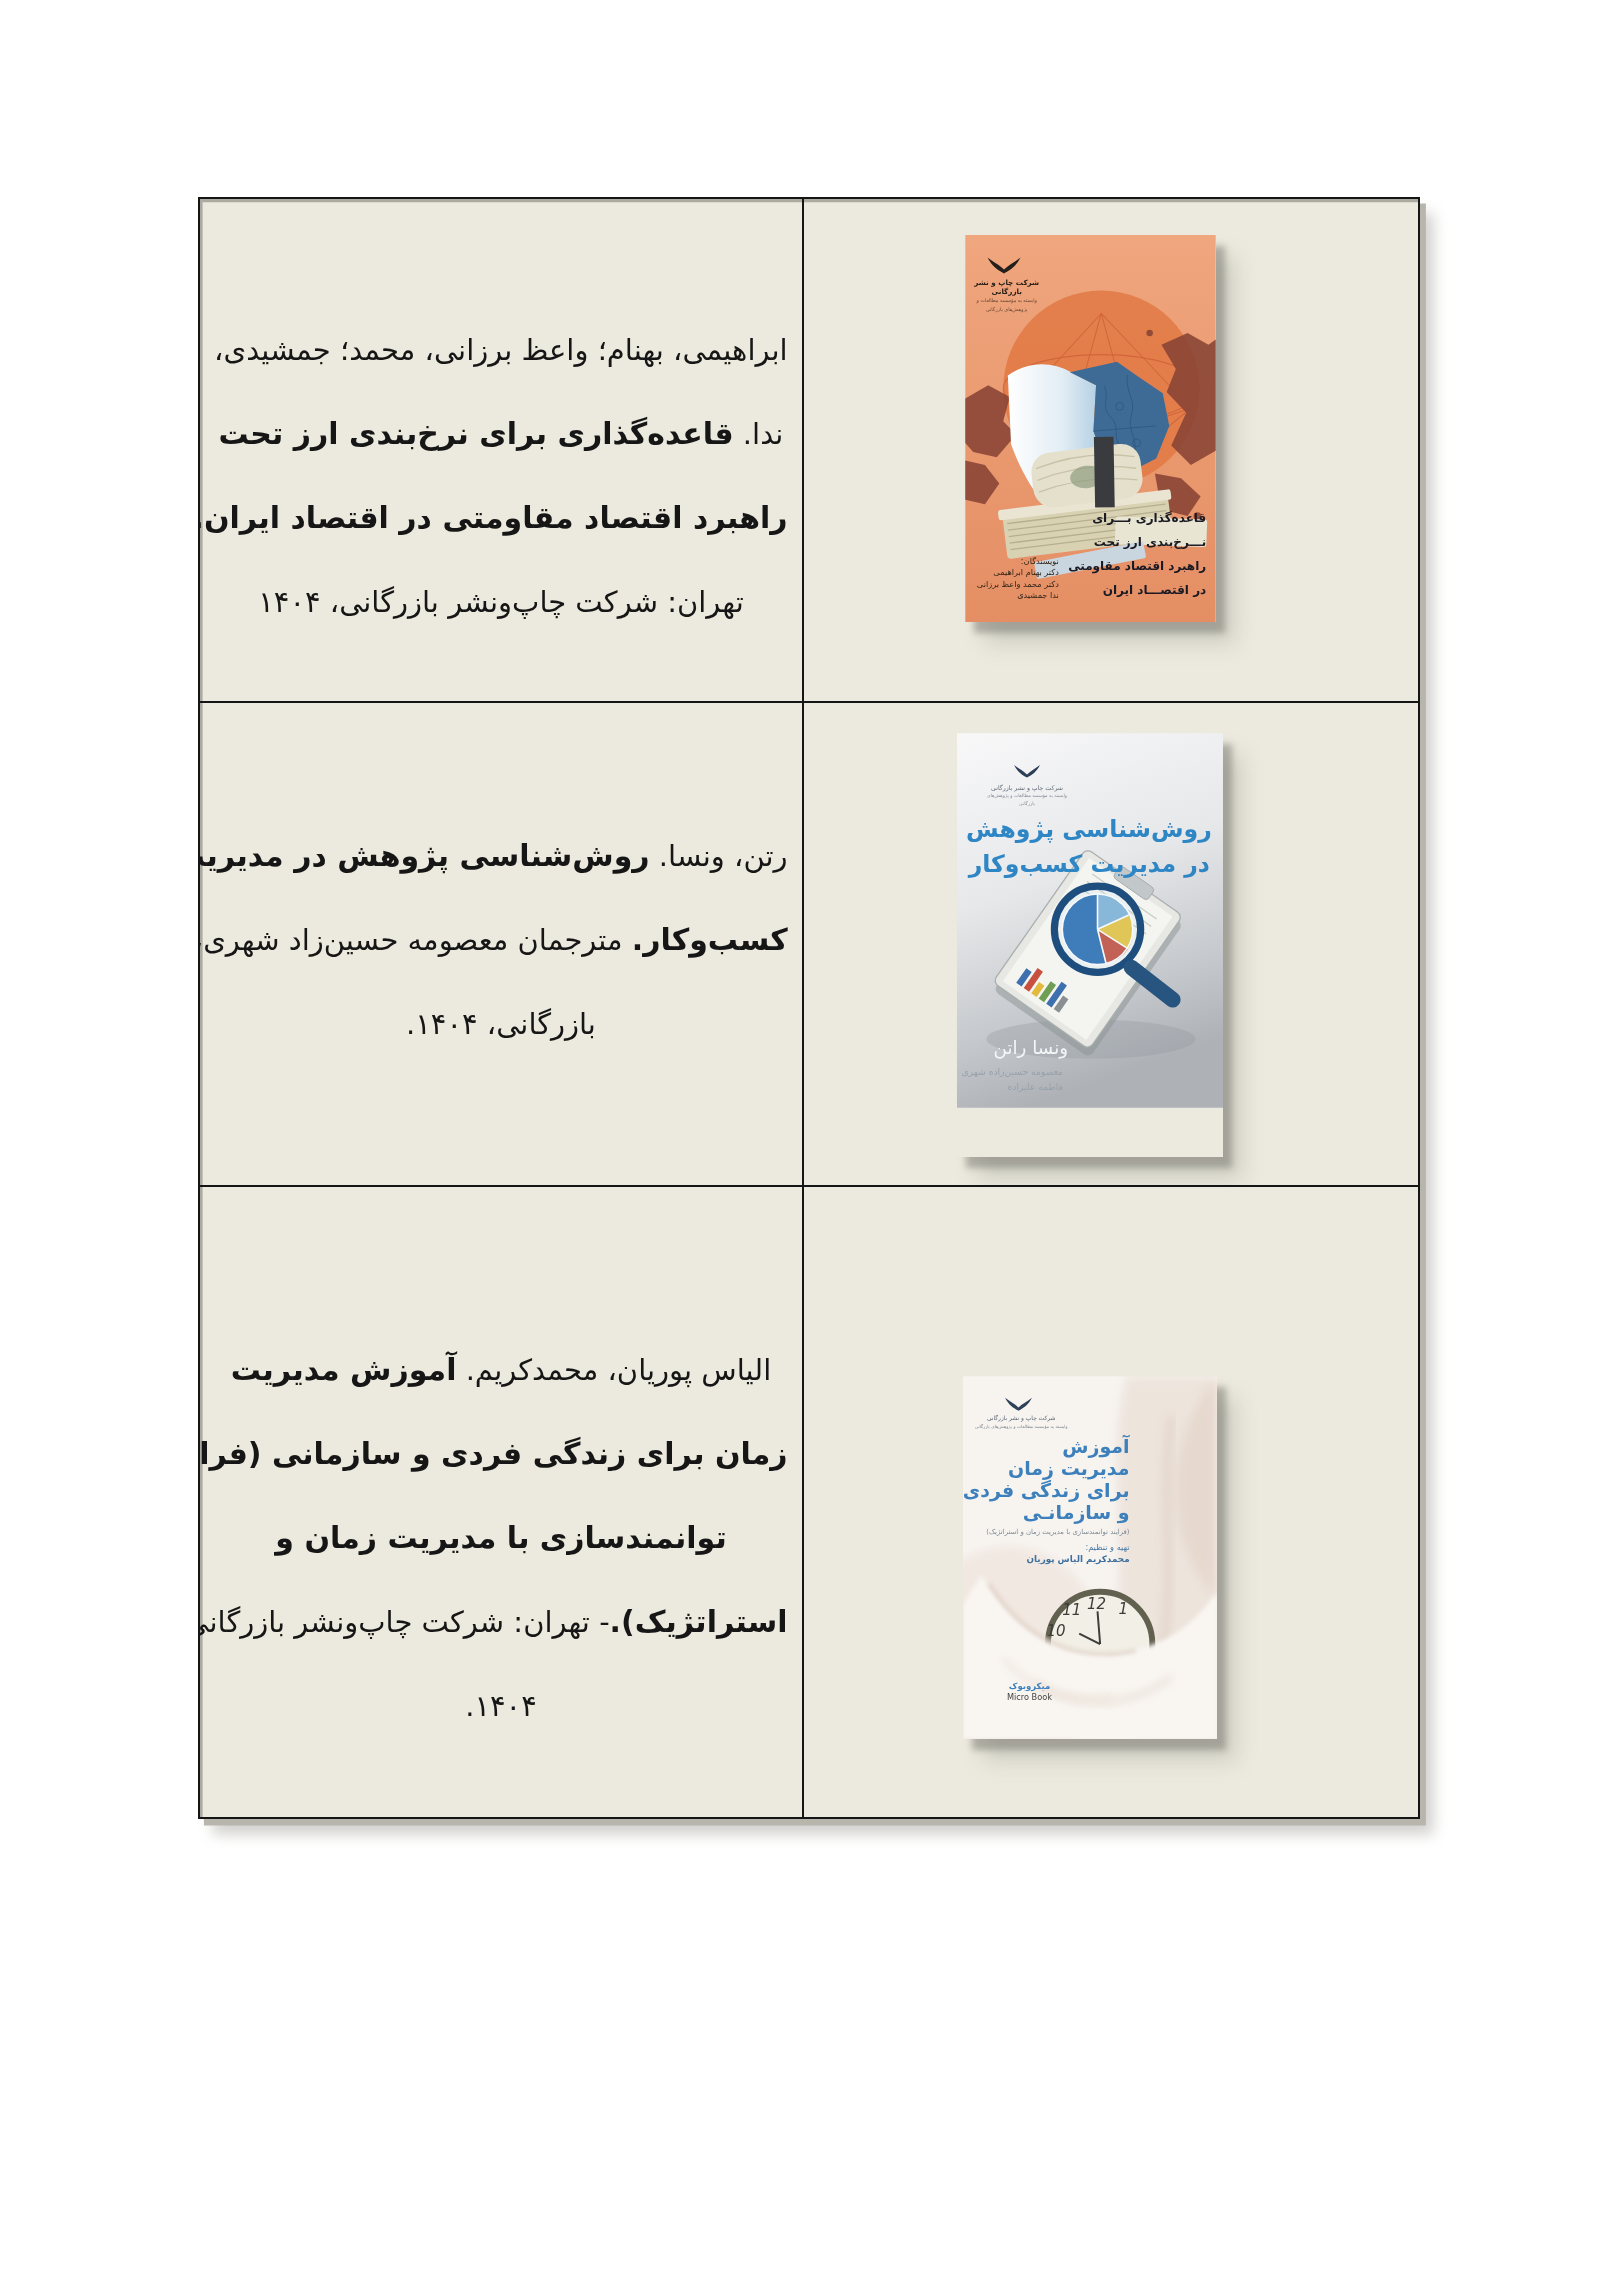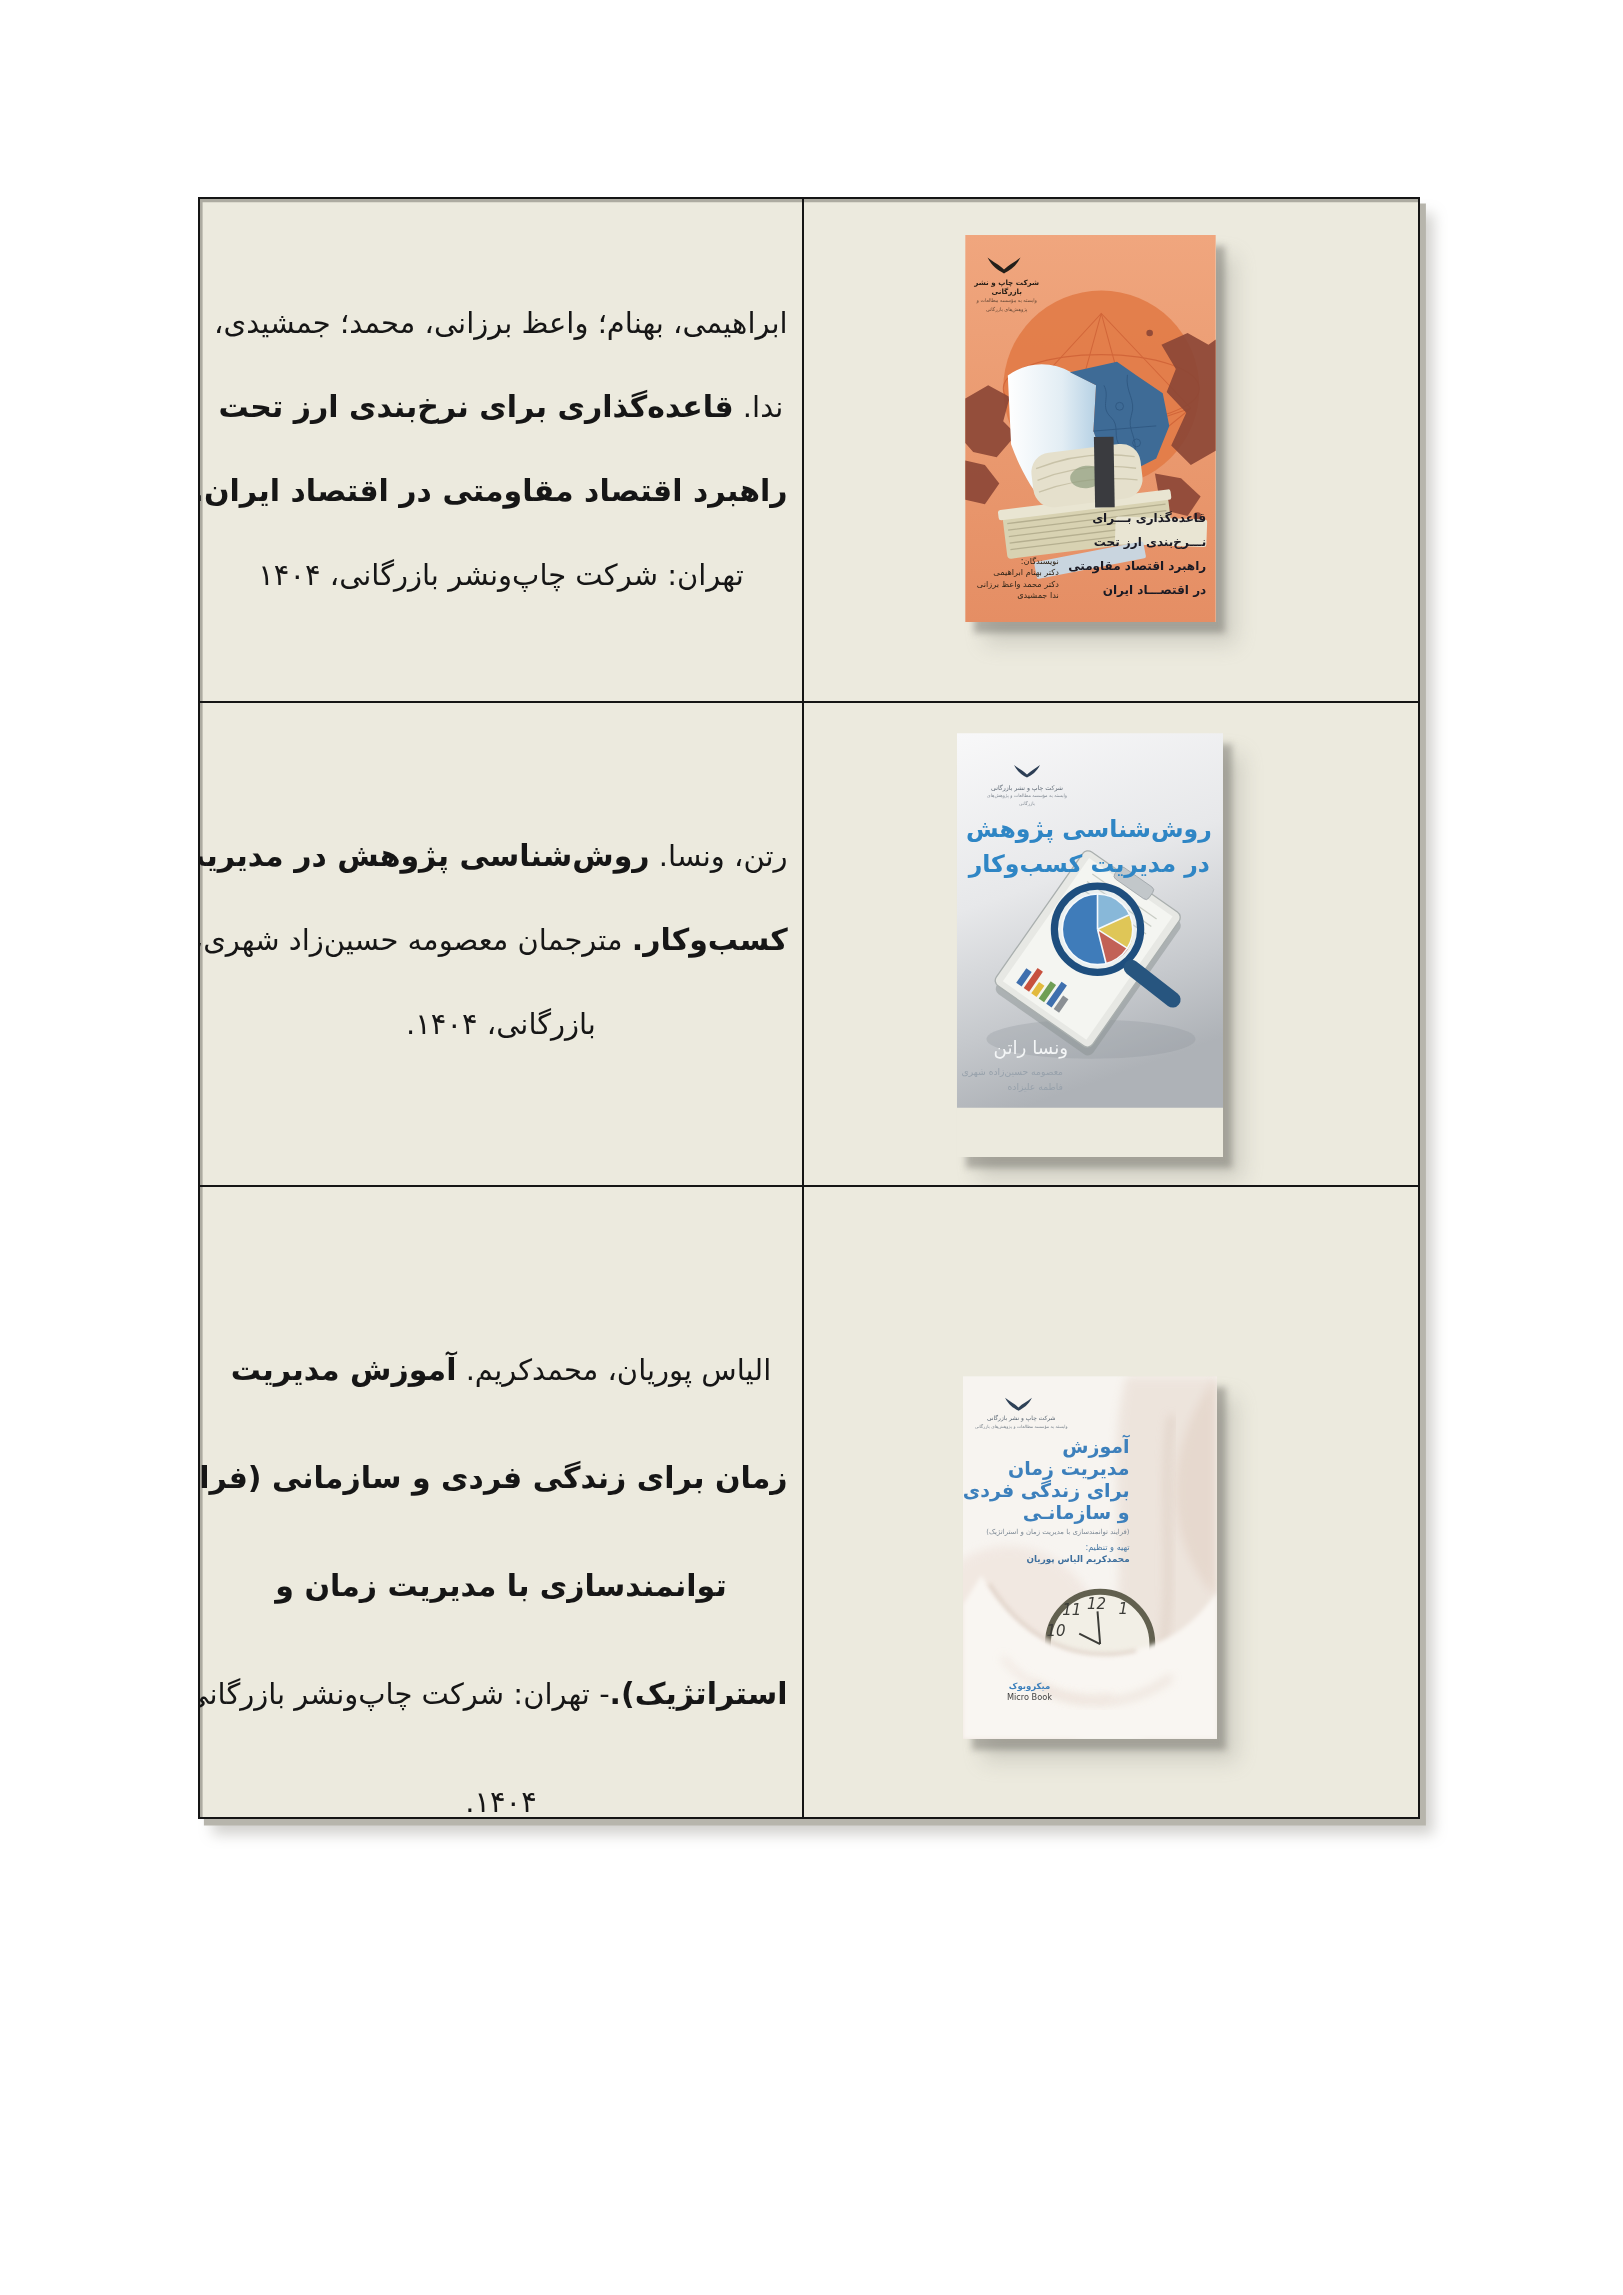--- a/index.html
+++ b/index.html
@@ -11,21 +11,21 @@
           display:grid;grid-template-columns:602px 1fr;grid-template-rows:502px 484px 1fr;
           box-shadow:5.9px 6.5px 0 #b7b5ac,14.4px 15.7px 13px rgba(125,123,114,.35),inset 2.6px 3.3px 0 #adaba1;}
   .cell{position:relative;box-sizing:border-box;overflow:hidden;}
   .cell.img{border-left:2px solid #151515;}
   .r2{border-top:2px solid #151515;}
   
   .cite{direction:rtl;text-align:center;color:#161616;font-size:29px;line-height:84px;
         padding:0 14.4px;display:flex;flex-direction:column;}
   .cite .cline{white-space:nowrap;}
   .cite .b, .cite .b span{font-weight:700;font-size:30px;}
-  .pt1{padding-top:82px;} .pt2{padding-top:111px;} .pt3{padding-top:141px;gap:24px;}
+  .pt1{padding-top:109px;} .pt2{padding-top:111px;} .pt3{padding-top:141px;}
   
   .book{position:absolute;box-shadow:9.2px 10.5px 6.5px rgba(108,106,100,.45),19.6px 22px 19.6px rgba(150,148,140,.32);}
   .book .art{position:absolute;left:0;top:0;}
   .ov{position:absolute;direction:rtl;}
   
   .book1{left:161px;top:36px;width:251px;height:387px;}
   .b1-pub{left:5.2px;top:44px;width:73px;text-align:center;color:#2b2118;font-size:7.2px;font-weight:700;line-height:8.5px;}
   .b1-pub .sub{font-size:4.9px;font-weight:400;opacity:.7;}
   .b1-logo{left:20px;top:21px;width:38px;height:19.6px;}
   .b1-title{right:9.8px;top:271px;width:170px;text-align:right;color:#1a1a24;

